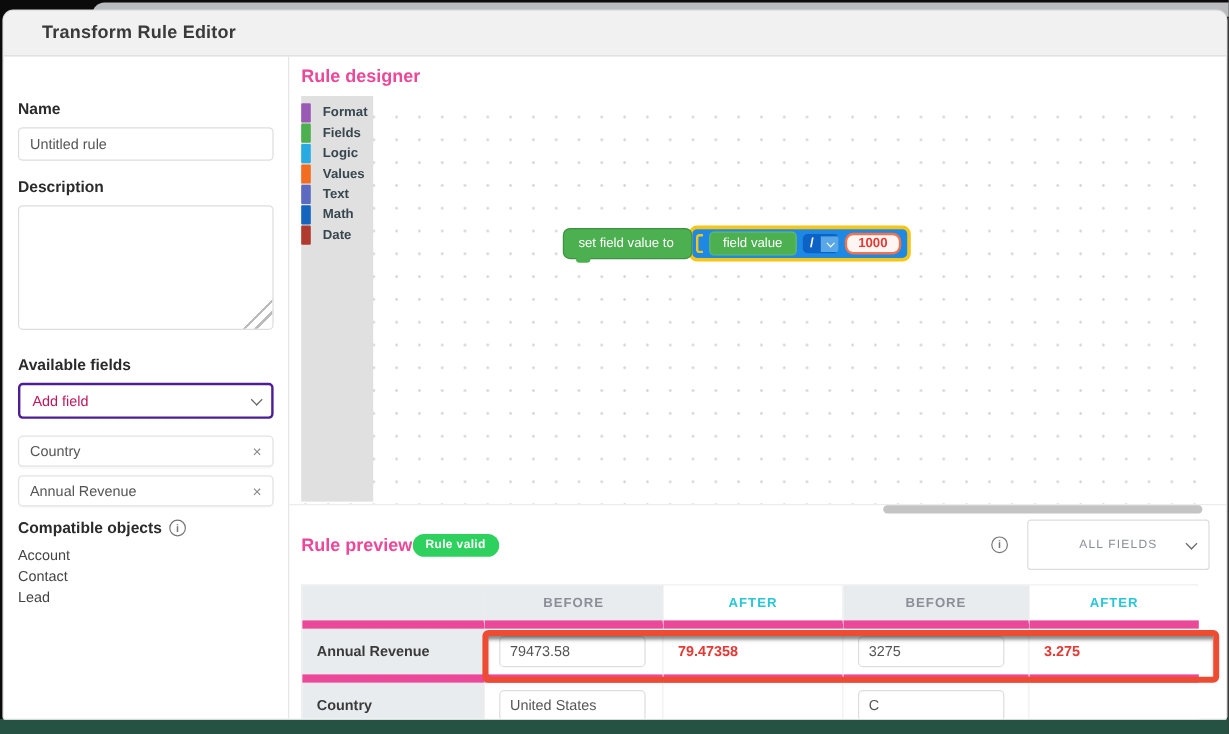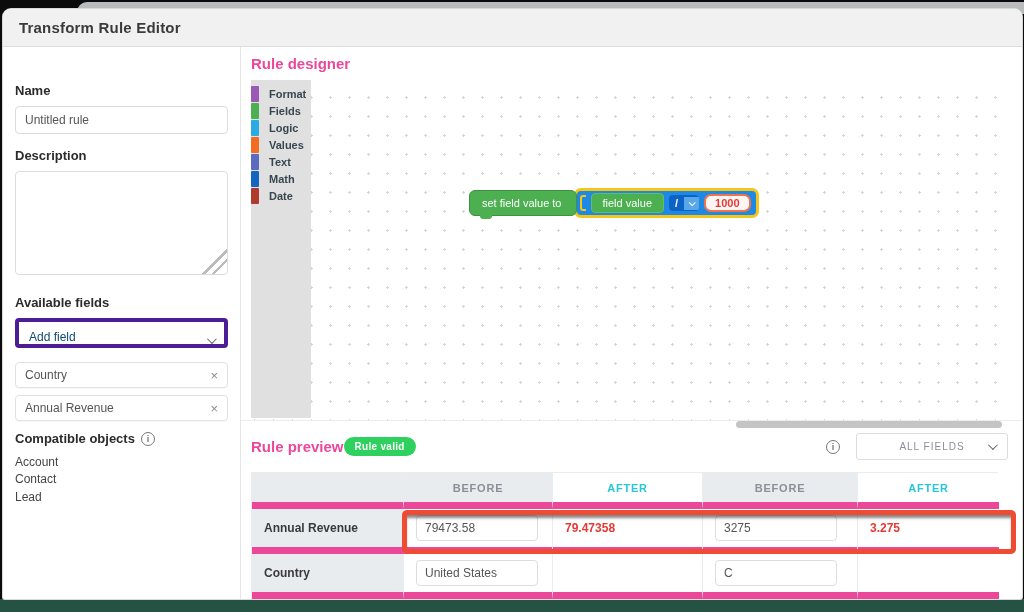--- a/index.html
+++ b/index.html
@@ -7,37 +7,37 @@
   body { font-family:"Liberation Sans", sans-serif; background:#0b0b0b; position:relative; }
 
   .back-tab { position:absolute; left:77px; right:0; top:2px; height:12px;
               background:#b9bcbe; border-top-left-radius:10px; }
   .bottom-bar { position:absolute; left:0; right:0; bottom:0; height:13px; background:#265243; }
 
   .modal { position:absolute; top:9px; left:3px; right:2px; bottom:13px; background:#fff;
            border-radius:8px 8px 2px 2px; overflow:hidden; display:flex; flex-direction:column;
            box-shadow:0 0 0 1px #d9d9d9; }
   .modal-header { height:38px; background:#f1f1f1; border-bottom:1px solid #ddd;
-                  display:flex; align-items:center; padding:0 16px; flex:0 0 auto; }
+                  display:flex; align-items:center; padding:0 32px; flex:0 0 auto; }
   .modal-title { font-size:15px; font-weight:700; color:#3a3a3a; letter-spacing:.2px; }
 
   .content { flex:1; display:flex; min-height:0; }
 
   
   .sidebar { width:238px; flex:0 0 238px; border-right:1px solid #e6e6e6; padding:32px 12px; }
   .fld-label { display:block; font-size:13px; font-weight:700; color:#2b2b2b; margin:4px 0 8px; }
   .txt-input { width:100%; height:28px; border:1px solid #ddd; border-radius:4px; padding:0 9px;
                font-size:12px; color:#555; font-family:"Liberation Sans",sans-serif; outline:none; }
   .desc-area { width:100%; height:104px; border:1px solid #ddd; border-radius:4px; padding:6px 8px;
                font-size:12px; color:#555; resize:none; margin-bottom:12px; position:relative;
                font-family:"Liberation Sans",sans-serif; outline:none;
                background:linear-gradient(135deg, transparent 0 92%, #bbb 92% 93%, transparent 93% 95%, #bbb 95% 96%, transparent 96%); }
   .gap { height:10px; }
-  .select-box { width:100%; height:30px; border:4px solid #4c1d95; border-radius:4px; display:flex;
-                align-items:flex-end; padding:0 10px; font-size:12px; color:#0c4a6e; cursor:pointer;
+  .select-box { width:100%; height:30px; border:2px solid #4c1d95; border-radius:4px; display:flex;
+                align-items:center; padding:0 10px; font-size:12px; color:#be185d; cursor:pointer;
                 justify-content:space-between; margin-bottom:14px; background:#fff; }
   .chev { width:7px; height:7px; border-right:1.6px solid #666; border-bottom:1.6px solid #666;
           transform:rotate(45deg) translateY(-2px); }
   .chip { width:100%; height:26px; border:1px solid #e2e2e2; border-radius:4px; display:flex;
           align-items:center; justify-content:space-between; padding:0 9px; font-size:12px;
           color:#555; margin-bottom:7px; background:#fff; box-shadow:0 1px 1px rgba(0,0,0,.03); }
   .chip-x { color:#8a8a8a; font-size:13px; cursor:pointer; line-height:1; }
   .co-head { display:flex; align-items:center; gap:6px; margin:10px 0 8px; }
   .co-head b { font-size:13px; font-weight:700; color:#2b2b2b; }
   .info-ic { width:14px; height:14px; border:1px solid #777; border-radius:50%; color:#777;
@@ -81,21 +81,21 @@
   .blk-num span { display:block; background:#fff6f3; border-radius:5px; padding:1px 9px;
                   color:#e53935; font-size:11px; font-weight:700; }
 
   
   .preview { padding:12px 14px 0 10px; flex:1; }
   .pv-head { display:flex; align-items:center; justify-content:space-between; }
   .pv-left { display:flex; align-items:center; }
   .badge { background:#2ed15e; color:#fff; font-size:10px; font-weight:700; padding:4px 11px;
            border-radius:12px; letter-spacing:.3px; }
   .pv-right { display:flex; align-items:center; gap:16px; }
-  .filter-select { width:152px; height:27px; border:1px solid #ddd; border-radius:3px; display:flex;
+  .filter-select { width:152px; height:42px; border:1px solid #ddd; border-radius:3px; display:flex;
                    align-items:center; justify-content:center; gap:0; position:relative;
                    font-size:10px; color:#8a8f98; letter-spacing:1px; cursor:pointer; background:#fff;text-align:right; }
   .filter-select .chev { position:absolute; right:12px; }
 
   .pv-table { position:relative; margin-top:12px; width:747px; font-size:12px;
               border:1px solid #ececec; border-bottom:none; }
   .t-grid { display:grid; grid-template-columns:152px 149px 150px 155px 141px;
             grid-auto-rows:min-content; }
   .cell { border-right:1px solid #ececec; border-bottom:7px solid #ec4899; display:flex;
           align-items:center; padding:0 12px; background:#fff; }

